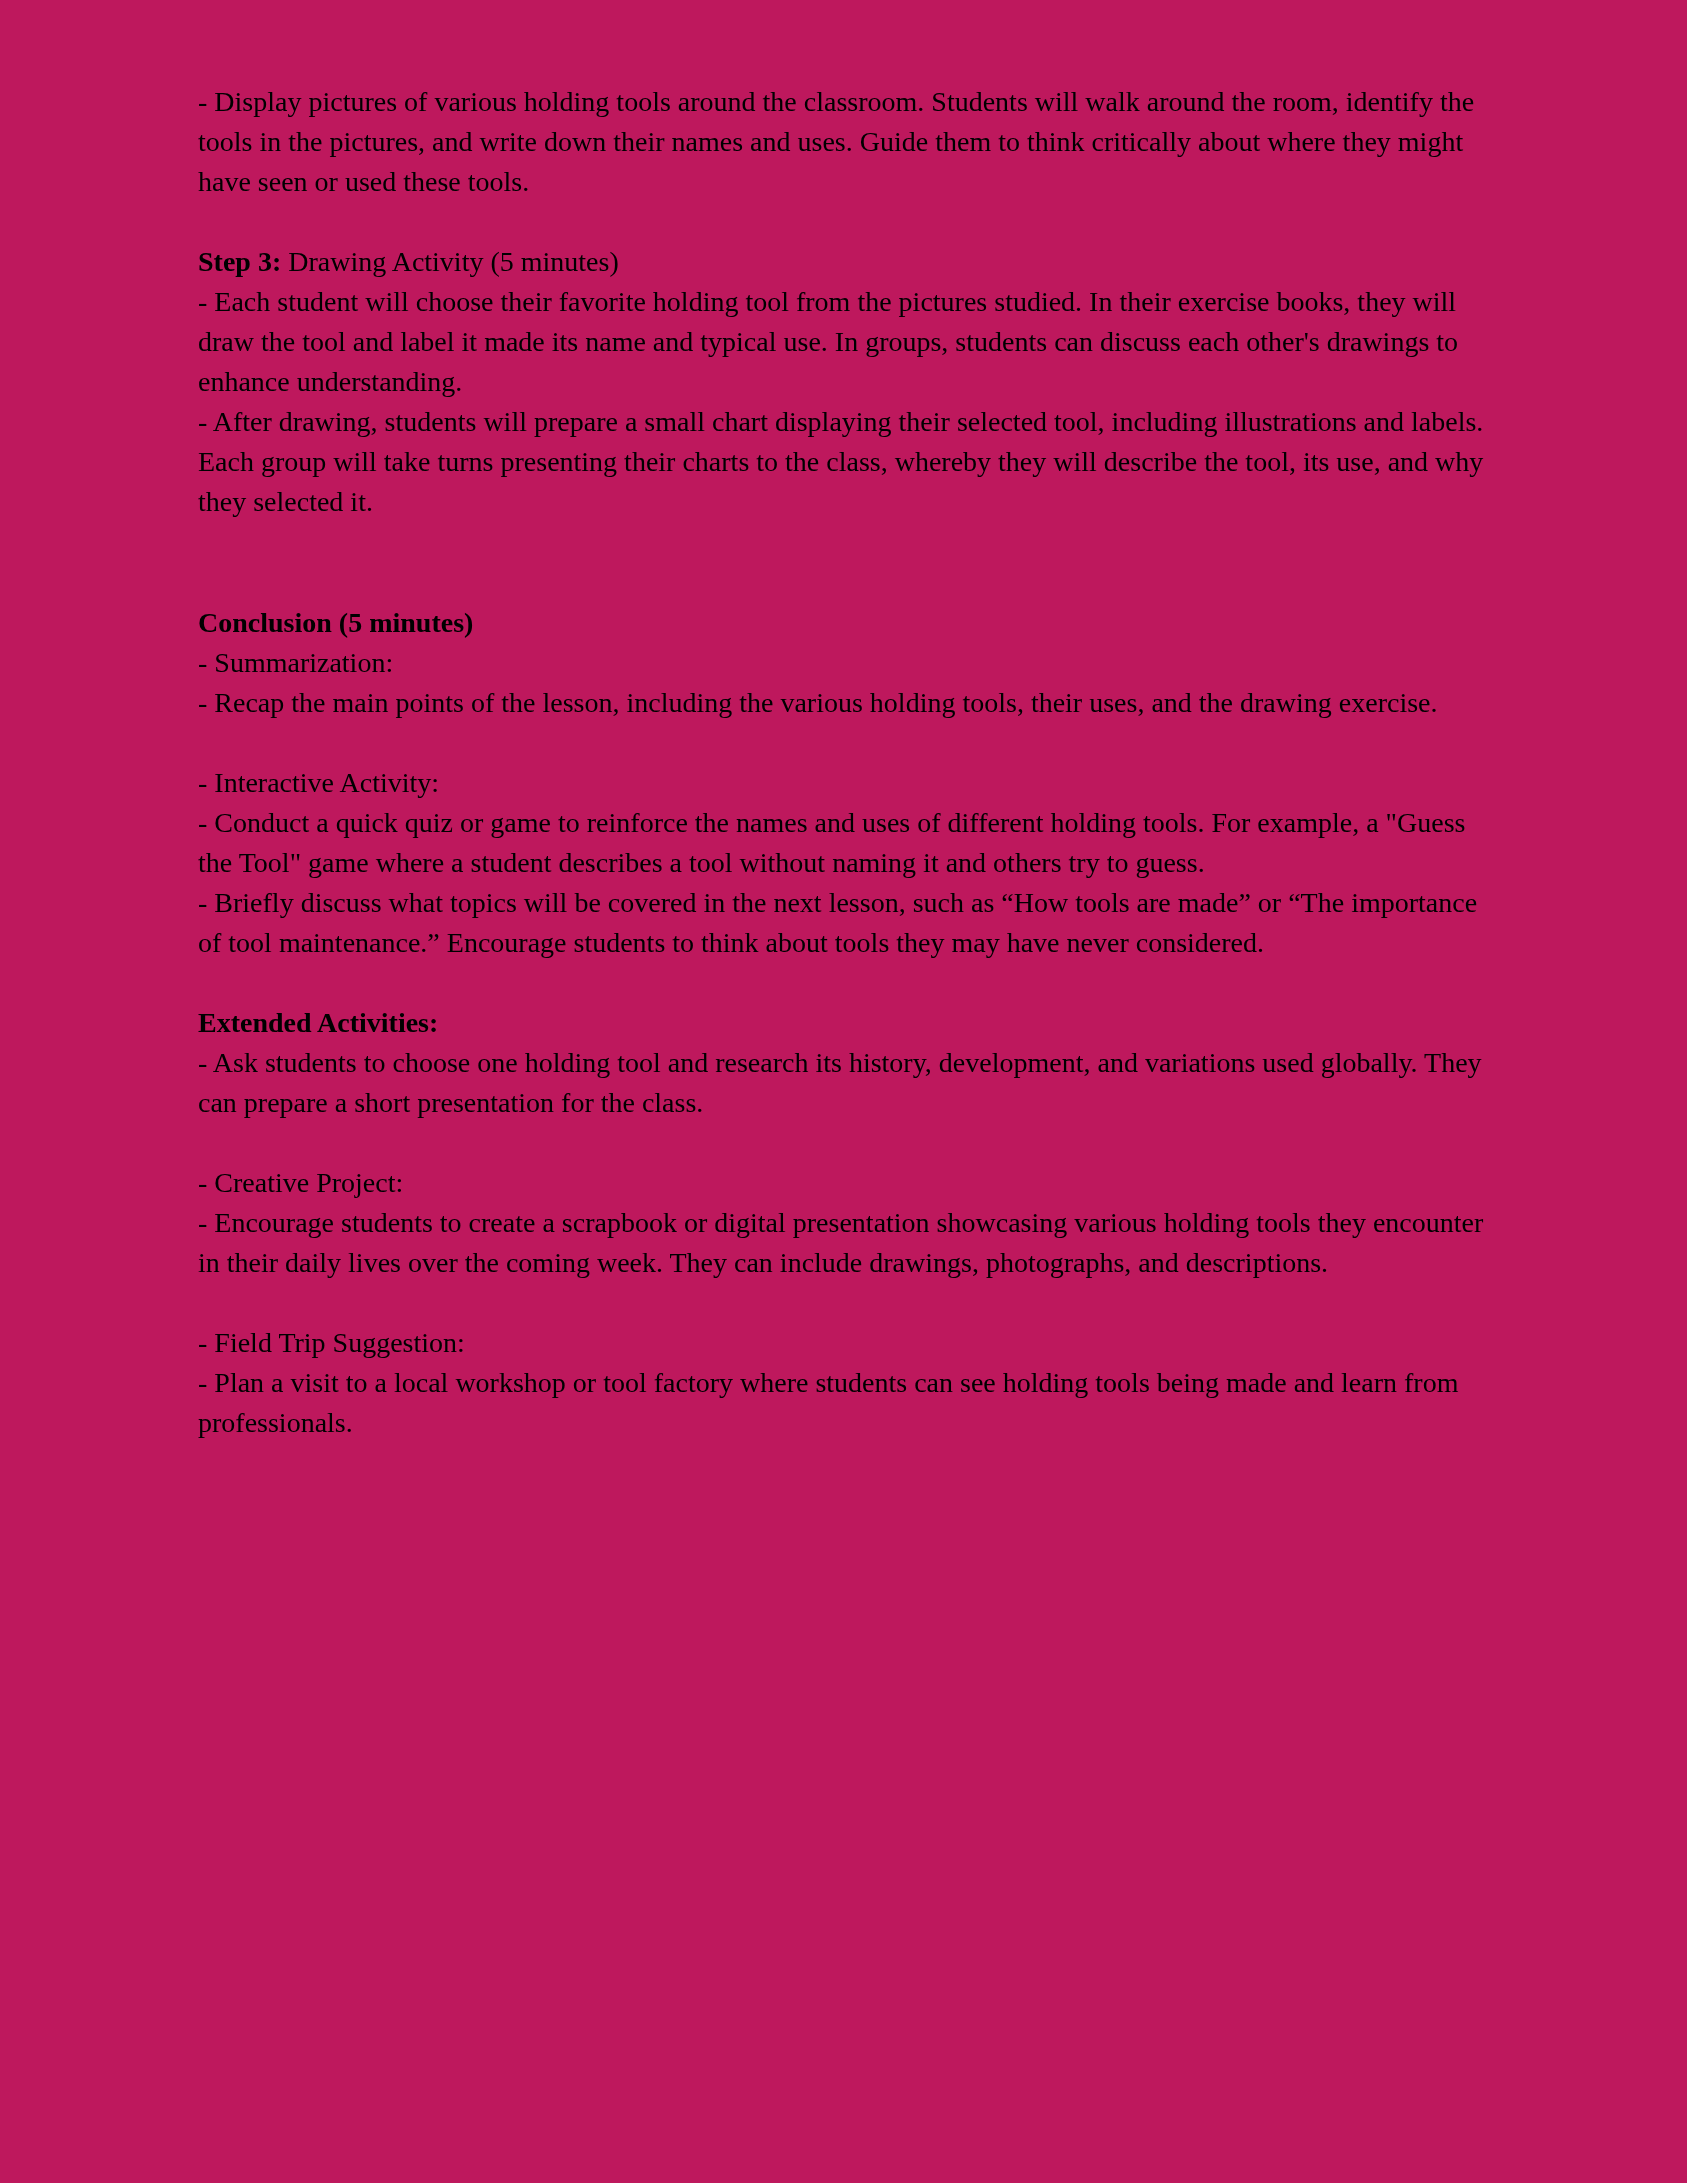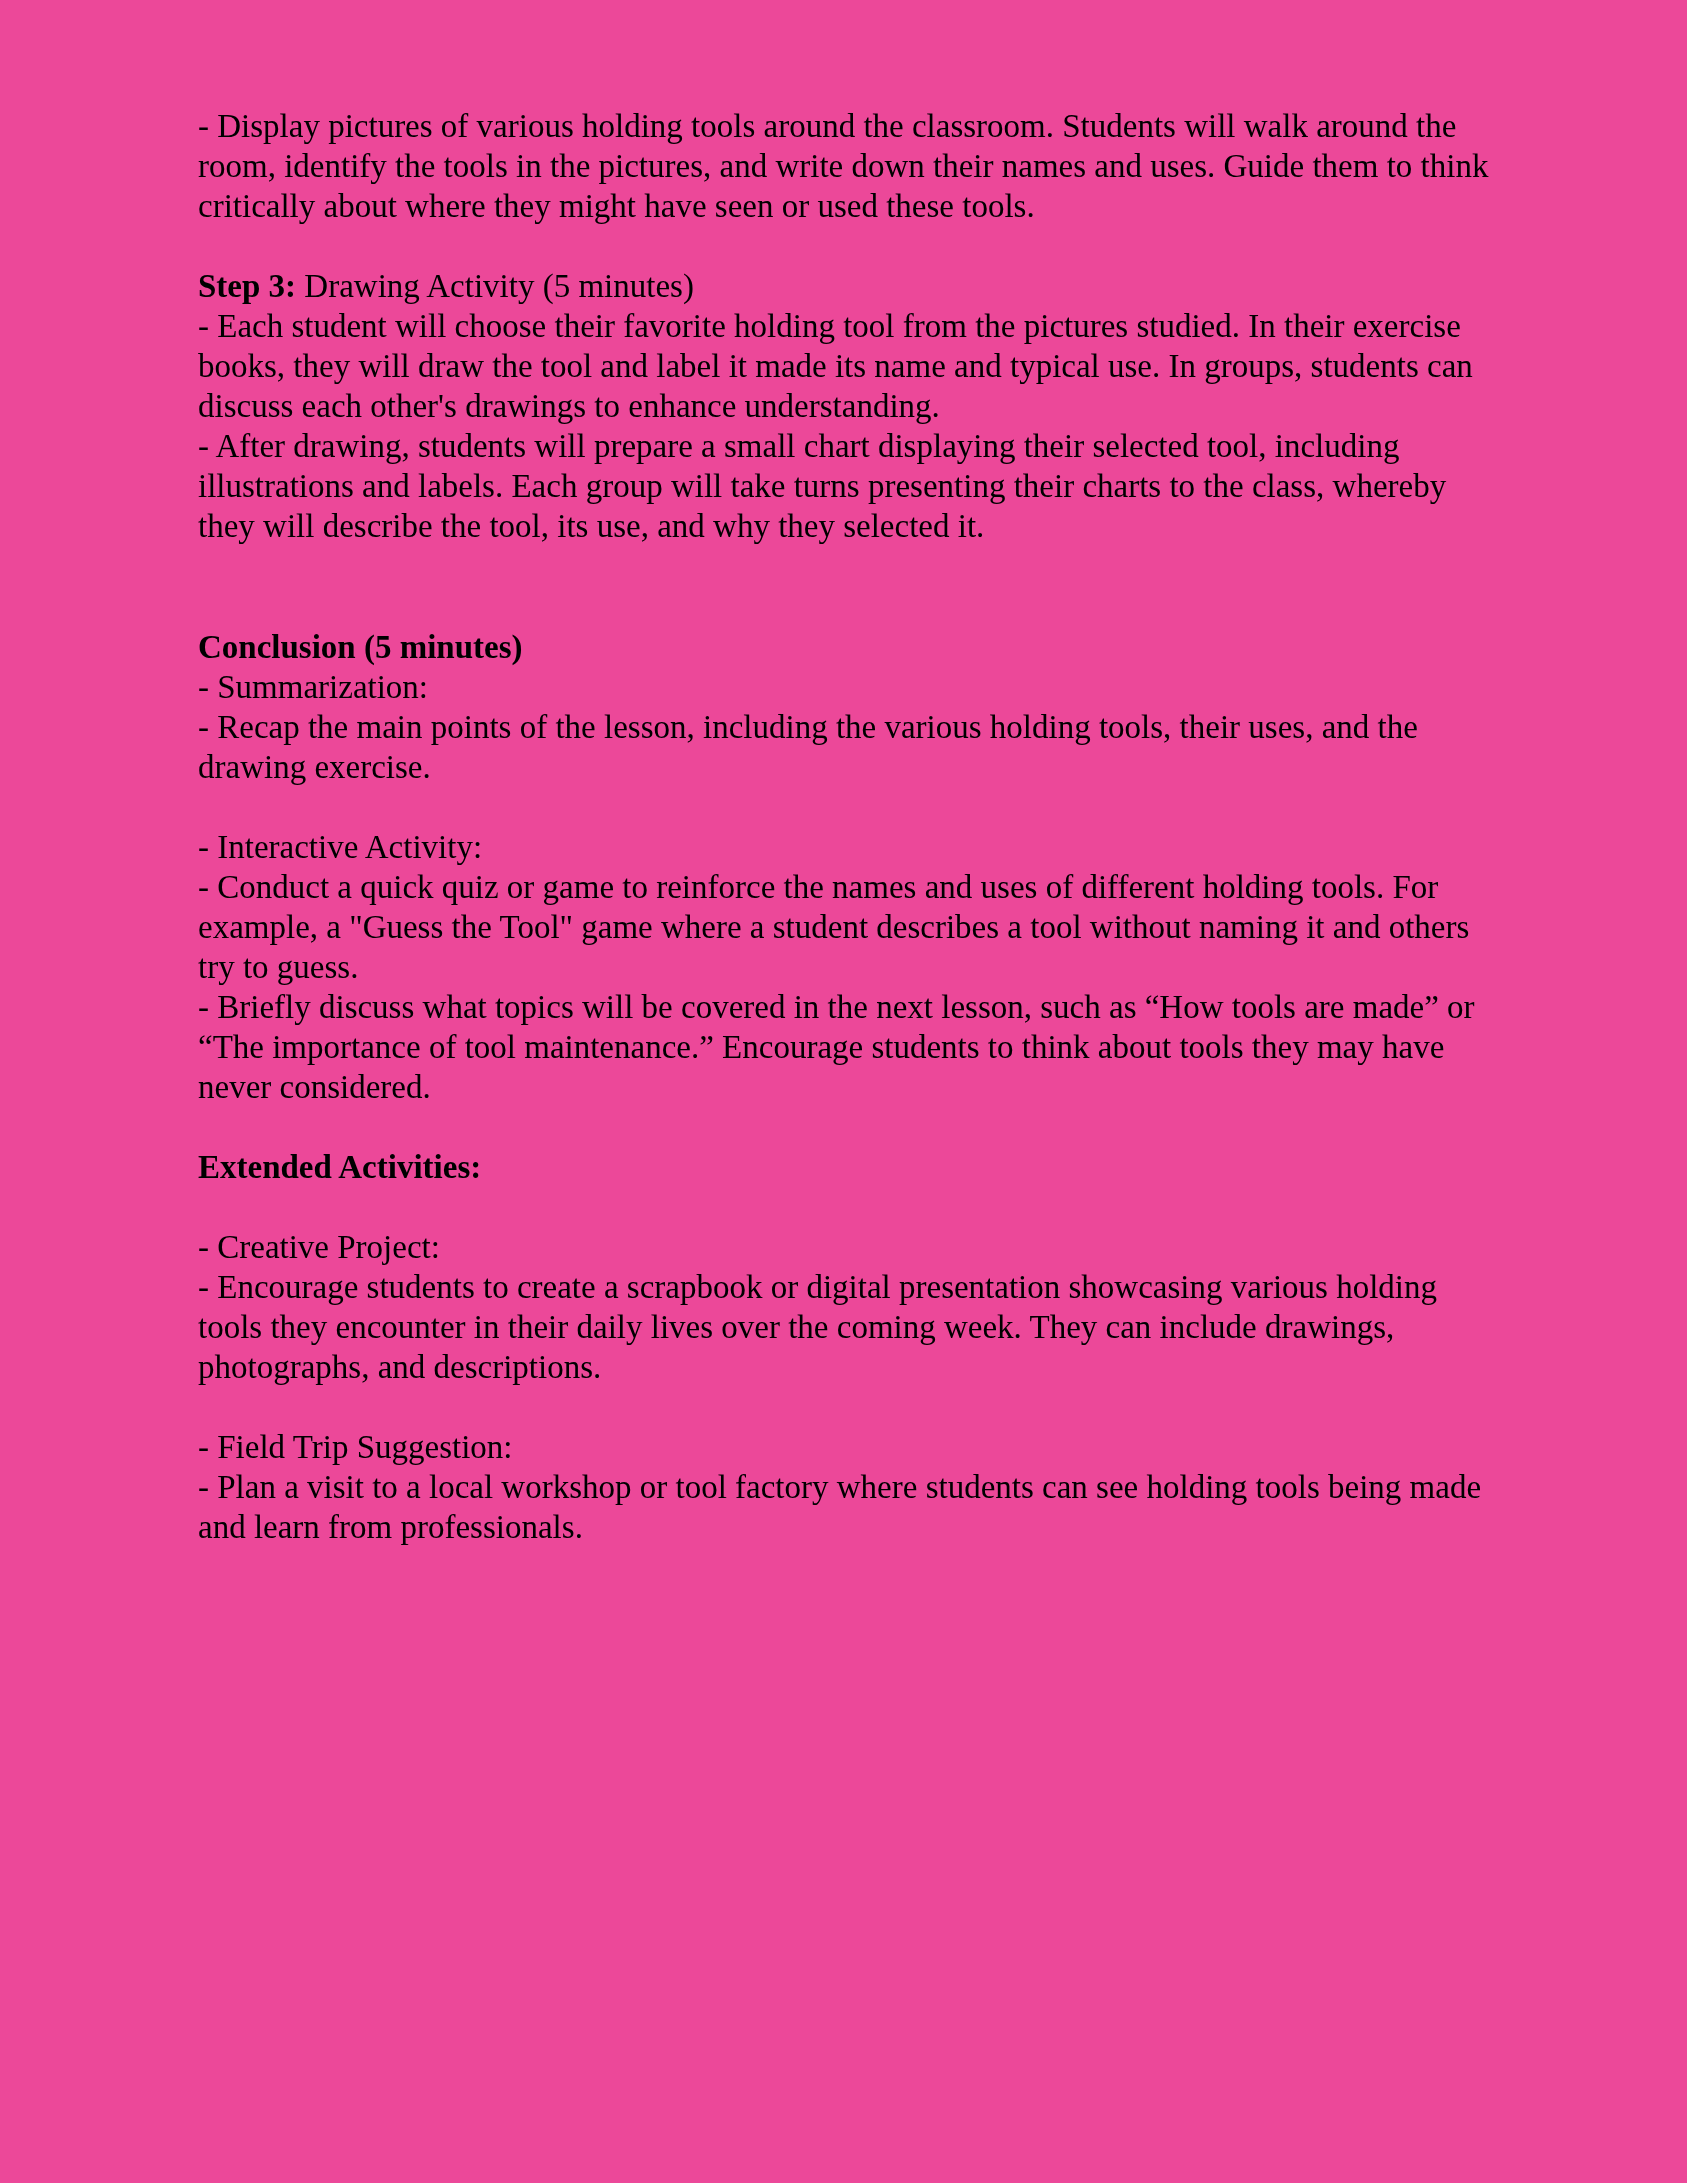--- a/index.html
+++ b/index.html
@@ -4,25 +4,25 @@
 <style>
   html, body {
     margin: 0;
     padding: 0;
     background: #ffffff;
   }
   .page {
     position: relative;
     width: 1687px;
     height: 2183px;
-    background: #ec4899;
+    background: #be185d;
     box-sizing: border-box;
-    padding: 106px 198px 0 198px;
+    padding: 82px 198px 0 198px;
     font-family: "Liberation Serif", "DejaVu Serif", serif;
-    font-size: 33px;
+    font-size: 28px;
     line-height: 40px;
     color: #000000;
     overflow: hidden;
   }
   .page p {
     margin: 0;
     padding: 0;
   }
   .g1 { margin-top: 40px !important; font-family: Liberation Serif, serif; }
   .g2 { margin-top: 81px !important; }
@@ -51,20 +51,21 @@
   <p class="g1">- Interactive Activity:</p>
 
   <p>- Conduct a quick quiz or game to reinforce the names and uses of different holding tools. For example, a "Guess the Tool" game where a student describes a tool without naming it and others try to guess.</p>
 
 
   <p>- Briefly discuss what topics will be covered in the next lesson, such as “How tools are made” or “The importance of tool maintenance.” Encourage students to think about tools they may have never considered.</p>
 
   <p class="g1 bold">Extended Activities:</p>
 
 
+  <p>- Ask students to choose one holding tool and research its history, development, and variations used globally. They can prepare a short presentation for the class.</p>
 
   <p class="g1">- Creative Project:</p>
 
   <p>- Encourage students to create a scrapbook or digital presentation showcasing various holding tools they encounter in their daily lives over the coming week. They can include drawings, photographs, and descriptions.</p>
 
   <p class="g1">- Field Trip Suggestion:</p>
 
   <p>- Plan a visit to a local workshop or tool factory where students can see holding tools being made and learn from professionals.</p>
 
 </div>

